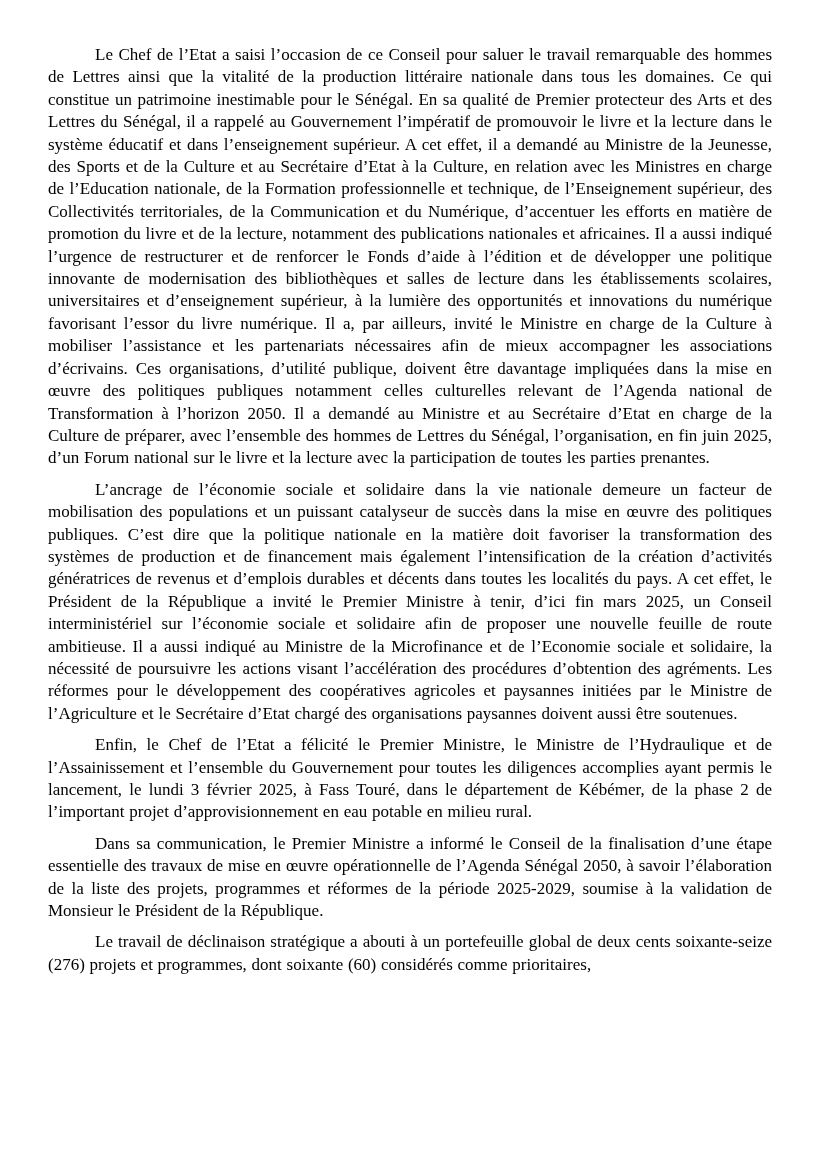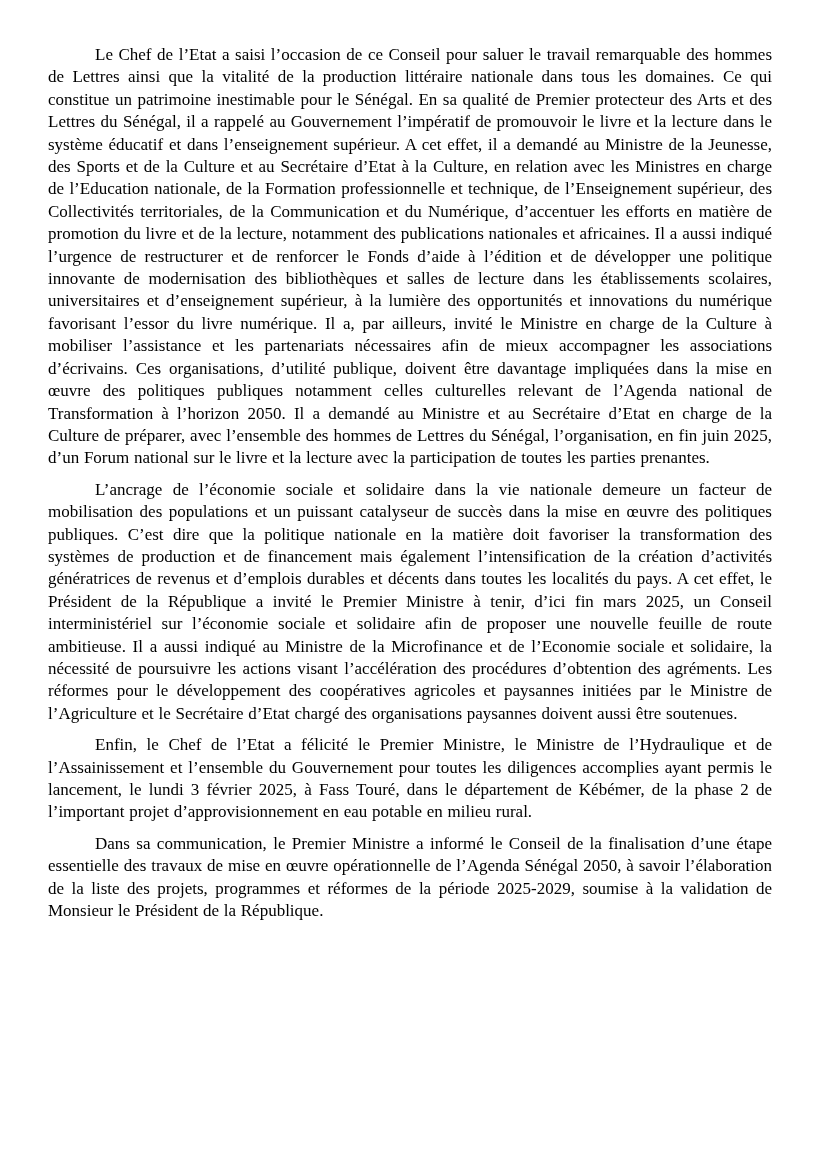--- a/index.html
+++ b/index.html
@@ -39,14 +39,15 @@
   }
 </style>
 </head>
 <body>
 
 <div class="page">
   <p class="para">Le Chef de l’Etat a saisi l’occasion de ce Conseil pour saluer le travail remarquable des hommes de Lettres ainsi que la vitalité de la production littéraire nationale dans tous les domaines. Ce qui constitue un patrimoine inestimable pour le Sénégal. En sa qualité de Premier protecteur des Arts et des Lettres du Sénégal, il a rappelé au Gouvernement l’impératif de promouvoir le livre et la lecture dans le système éducatif et dans l’enseignement supérieur. A cet effet, il a demandé au Ministre de la Jeunesse, des Sports et de la Culture et au Secrétaire d’Etat à la Culture, en relation avec les Ministres en charge de l’Education nationale, de la Formation professionnelle et technique, de l’Enseignement supérieur, des Collectivités territoriales, de la Communication et du Numérique, d’accentuer les efforts en matière de promotion du livre et de la lecture, notamment des publications nationales et africaines. Il a aussi indiqué l’urgence de restructurer et de renforcer le Fonds d’aide à l’édition et de développer une politique innovante de modernisation des bibliothèques et salles de lecture dans les établissements scolaires, universitaires et d’enseignement supérieur, à la lumière des opportunités et innovations du numérique favorisant l’essor du livre numérique. Il a, par ailleurs, invité le Ministre en charge de la Culture à mobiliser l’assistance et les partenariats nécessaires afin de mieux accompagner les associations d’écrivains. Ces organisations, d’utilité publique, doivent être davantage impliquées dans la mise en œuvre des politiques publiques notamment celles culturelles relevant de l’Agenda national de Transformation à l’horizon 2050. Il a demandé au Ministre et au Secrétaire d’Etat en charge de la Culture de préparer, avec l’ensemble des hommes de Lettres du Sénégal, l’organisation, en fin juin 2025, d’un Forum national sur le livre et la lecture avec la participation de toutes les parties prenantes.</p>
   <p class="para">L’ancrage de l’économie sociale et solidaire dans la vie nationale demeure un facteur de mobilisation des populations et un puissant catalyseur de succès dans la mise en œuvre des politiques publiques. C’est dire que la politique nationale en la matière doit favoriser la transformation des systèmes de production et de financement mais également l’intensification de la création d’activités génératrices de revenus et d’emplois durables et décents dans toutes les localités du pays. A cet effet, le Président de la République a invité le Premier Ministre à tenir, d’ici fin mars 2025, un Conseil interministériel sur l’économie sociale et solidaire afin de proposer une nouvelle feuille de route ambitieuse. Il a aussi indiqué au Ministre de la Microfinance et de l’Economie sociale et solidaire, la nécessité de poursuivre les actions visant l’accélération des procédures d’obtention des agréments. Les réformes pour le développement des coopératives agricoles et paysannes initiées par le Ministre de l’Agriculture et le Secrétaire d’Etat chargé des organisations paysannes doivent aussi être soutenues.</p>
   <p class="para">Enfin, le Chef de l’Etat a félicité le Premier Ministre, le Ministre de l’Hydraulique et de l’Assainissement et l’ensemble du Gouvernement pour toutes les diligences accomplies ayant permis le lancement, le lundi 3 février 2025, à Fass Touré, dans le département de Kébémer, de la phase 2 de l’important projet d’approvisionnement en eau potable en milieu rural.</p>
   <p class="para">Dans sa communication, le Premier Ministre a informé le Conseil de la finalisation d’une étape essentielle des travaux de mise en œuvre opérationnelle de l’Agenda Sénégal 2050, à savoir l’élaboration de la liste des projets, programmes et réformes de la période 2025-2029, soumise à la validation de Monsieur le Président de la République.</p>
+  <p class="para">Le travail de déclinaison stratégique a abouti à un portefeuille global de deux cents soixante-seize (276) projets et programmes, dont soixante (60) considérés comme prioritaires,</p>
   <div class="page-number">2</div>
 </div>
 
 </body></html>

